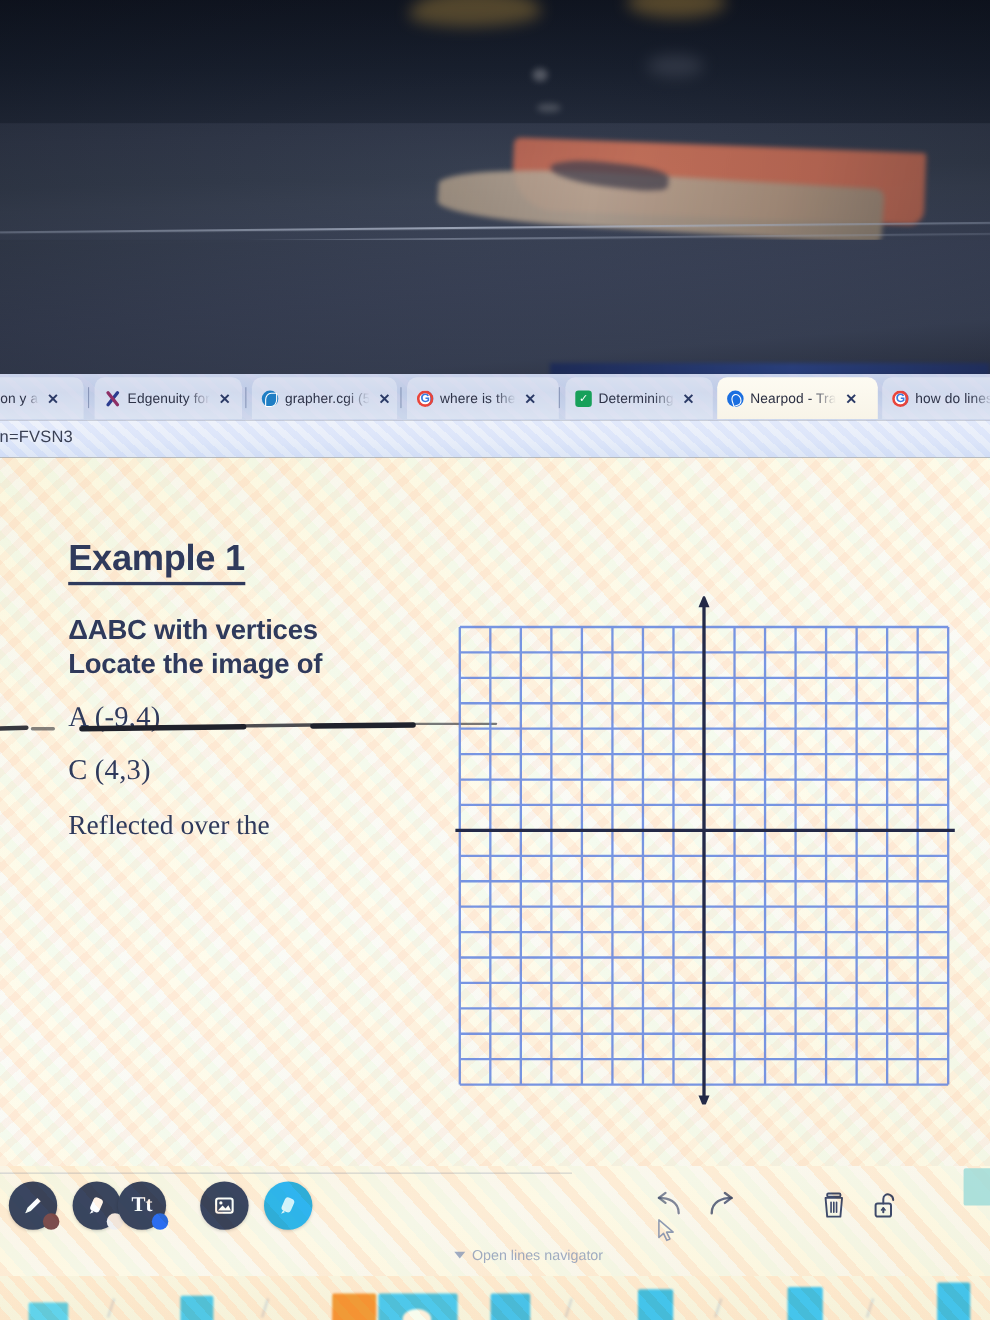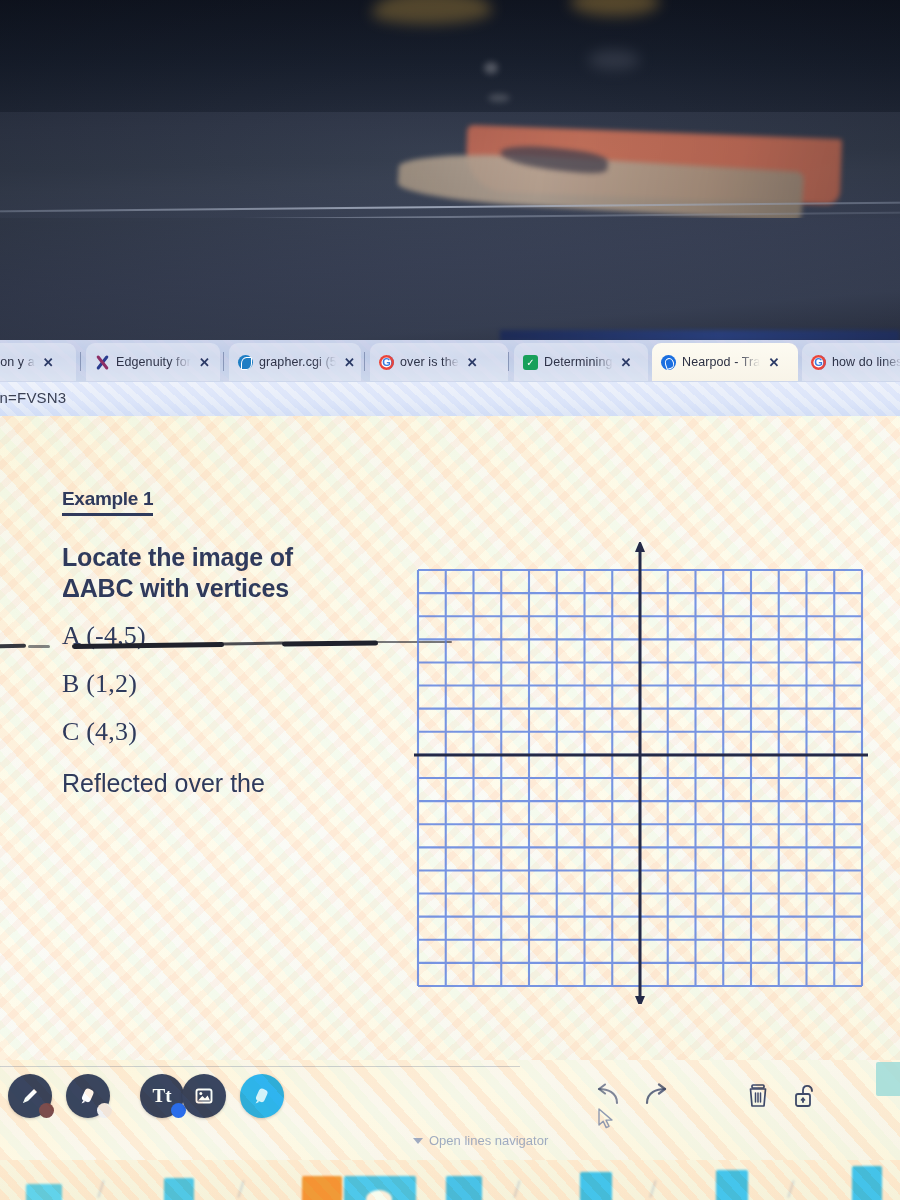--- a/index.html
+++ b/index.html
@@ -156,36 +156,36 @@
   }
   .page .moire2 {
     position: absolute; inset: 0; opacity: .30; pointer-events: none;
     background: repeating-linear-gradient(-42deg, rgba(255,170,150,.30) 0 7px, rgba(255,255,255,0) 7px 16px);
     mix-blend-mode: multiply;
   }
 
   
   .lesson { position: absolute; left: 62px; top: 72px; width: 340px; z-index: 3; }
   .lesson h1 {
-    font-size: 19px; font-weight: bold; color: #2f3a5c; letter-spacing: -.3px;
+    font-size: 33px; font-weight: bold; color: #2f3a5c; letter-spacing: -.3px;
     display: inline-block; padding-bottom: 3px;
     border-bottom: 3.5px solid #2f3a5c;
   }
   .prompt {
     margin-top: 26px; font-size: 25px; line-height: 1.22;
     font-weight: bold; color: #2f3a5c; letter-spacing: -.2px;
   }
   .vertex {
     margin-top: 18px; font-size: 26px; color: #2f3a5c; letter-spacing: .2px;
     font-family: "Liberation Serif", serif;
   }
   .vertex.first { position: relative; }
   .reflect {
     margin-top: 20px; font-size: 25px; line-height: 1.28; color: #2f3a5c;
-    font-family: Liberation Sans, sans-serif;
+    font-family: Liberation Serif, serif;
   }
   
   .ink-strike {
     position: absolute; left: -70px; top: 20px; width: 460px; height: 6px; z-index: 6;
   }
   .ink-strike .seg { position: absolute; background: #20222c; border-radius: 3px; }
   .ink-strike .s1 { left: 0px;   top: 3px; width: 34px;  height: 4px; transform: rotate(-1.4deg); opacity:.9; }
   .ink-strike .s2 { left: 36px;  top: 4px; width: 22px;  height: 3px; opacity:.55; }
   .ink-strike .s3 { left: 80px;  top: 2px; width: 152px; height: 4.5px; transform: rotate(-.7deg); }
   .ink-strike .s4 { left: 228px; top: 1px; width: 64px;  height: 3px; transform: rotate(-.8deg); opacity:.8; }
@@ -290,21 +290,21 @@
 
     <div class="tab" style="left:229px; width:132px;">
       <span class="favicon fav-globe"></span>
       <span class="label">grapher.cgi (5</span>
       <span class="xbtn">✕</span>
     </div>
     <div class="tab-sep" style="left:364px;"></div>
 
     <div class="tab" style="left:370px; width:138px;">
       <span class="favicon fav-g"></span>
-      <span class="label">over is the</span>
+      <span class="label">where is the</span>
       <span class="xbtn">✕</span>
     </div>
     <div class="tab-sep" style="left:508px;"></div>
 
     <div class="tab" style="left:514px; width:134px;">
       <span class="favicon fav-shield"></span>
       <span class="label">Determining</span>
       <span class="xbtn">✕</span>
     </div>
 
@@ -324,39 +324,36 @@
     <div class="moire"></div>
     <span class="addr-text" placeholder="Search or type a URL">in=FVSN3</span>
   </div>
 
   <div class="page">
 
     <div class="lesson">
       <h1>Example 1</h1>
 
       <div class="prompt">
+        <div>ΔABC with vertices</div>
         <div>Locate the image of</div>
-        <div>ΔABC with vertices</div>
       </div>
 
       <div class="vertex first">
-        <span>A (-4,5)</span>
+        <span>A (-9,4)</span>
         <span class="ink-strike">
           <i class="seg s1"></i>
             <i class="seg s2"></i>
             <i class="seg s3"></i>
           <i class="seg s4"></i>
             <i class="seg s5"></i>
             <i class="seg s6"></i>
         </span>
       </div>
 
-      <div class="vertex">
-        <span>B (1,2)</span>
-      </div>
 
       <div class="vertex">
         <span>C (4,3)</span>
       </div>
 
       <div class="reflect">
         <div>Reflected over  the</div>
       </div>
     </div>
 
@@ -429,21 +426,21 @@
     </div>
 
     <div class="tool-btn" style="left:66px;">
       <svg width="22" height="22" viewBox="0 0 22 22">
         <rect x="6" y="4" width="9" height="13" rx="3.2" fill="#fff" transform="rotate(24 11 11)"></rect>
         <path d="M4.5 18.5 L8 17 L6.6 15 Z" fill="#fff"></path>
       </svg>
       <span class="dot-badge" style="background:#f2f2f2;"></span>
     </div>
 
-    <div class="tool-btn" style="left:140px;">
+    <div class="tool-btn" style="left:107px;">
       <span style="font-size:19px;font-weight:bold;font-family:'Liberation Serif',serif;">Tt</span>
       <span class="dot-badge" style="background:#2b6ef0;"></span>
     </div>
 
     <div class="tool-btn" style="left:182px;">
       <svg width="22" height="22" viewBox="0 0 22 22">
         <rect x="3.5" y="4.5" width="15" height="13" rx="2" fill="none" stroke="#fff" stroke-width="1.9"></rect>
         <circle cx="7.8" cy="8.6" r="1.5" fill="#fff"></circle>
         <path d="M5 15.5 L9.3 11 L12 13.6 L14.6 10.6 L17 15.5 Z" fill="#fff"></path>
       </svg>

